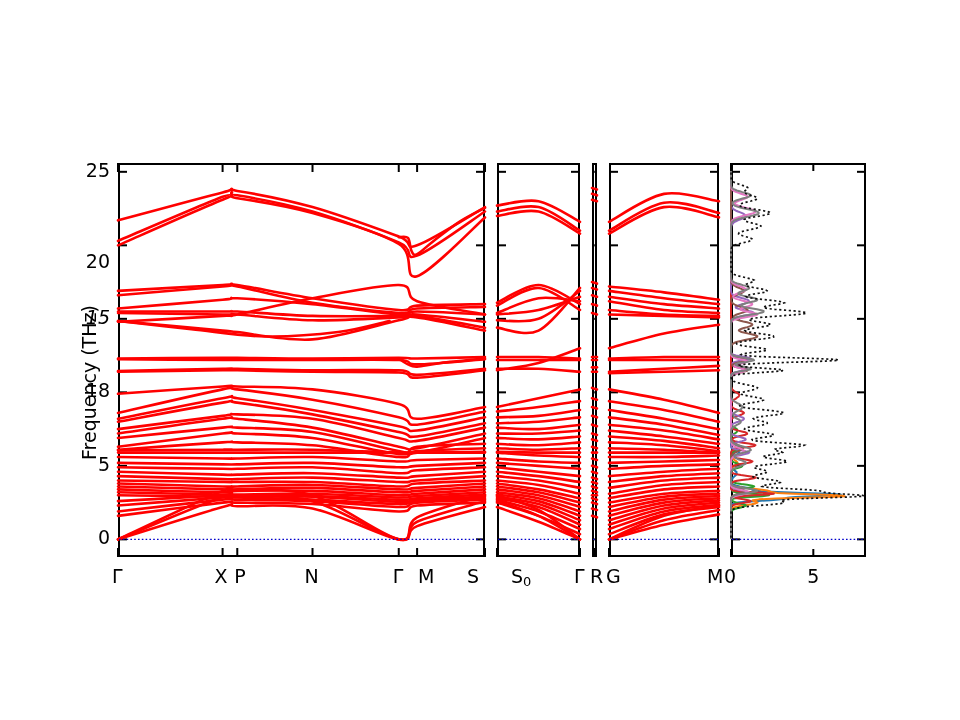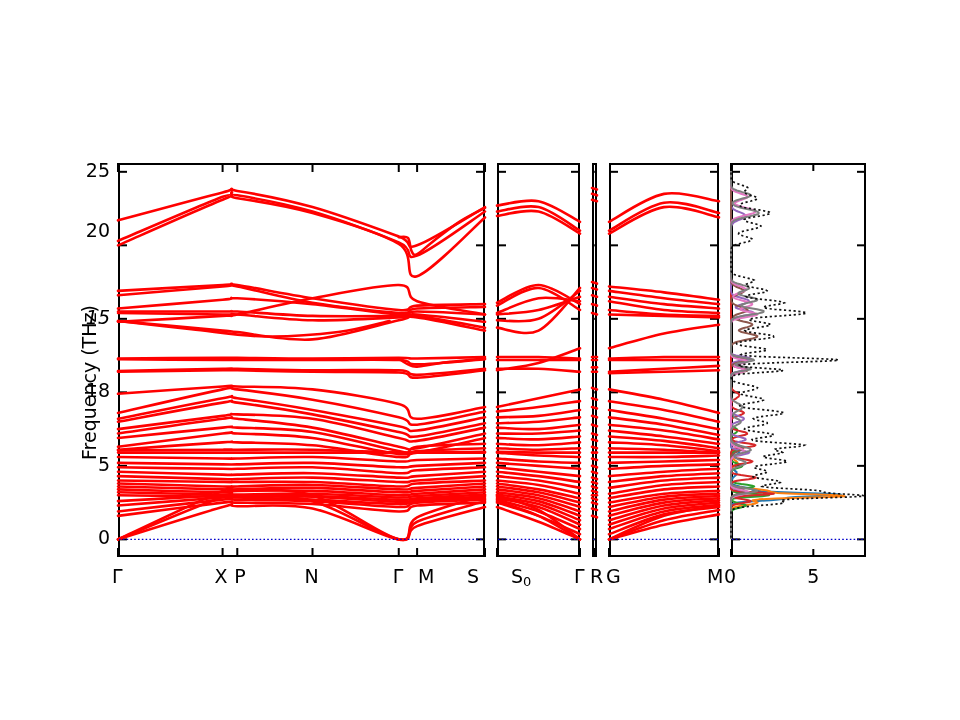--- a/index.html
+++ b/index.html
@@ -25,21 +25,21 @@
 
 <div id="figure">
 
   <div class="ylabel" style="left:78px; top:460px; font-size:19px;">Frequency (THz)</div>
 
   <div id="yticks">
       <div class="ytick-label" style="left: 78px; width: 32px; top: 526.358px;">0</div>
       <div class="ytick-label" style="left: 78px; width: 32px; top: 452.851px;">5</div>
       <div class="ytick-label" style="left: 78px; width: 32px; top: 379.343px;">18</div>
       <div class="ytick-label" style="left: 78px; width: 32px; top: 305.836px; font-style: italic;">15</div>
-      <div class="ytick-label" style="left: 78px; width: 32px; top: 219px;">20</div>
+      <div class="ytick-label" style="left: 78px; width: 32px; top: 250px;">20</div>
       <div class="ytick-label" style="left: 78px; width: 32px; top: 158.821px;">25</div>
     </div>
 
   <div class="axis-box" id="ax1" style="left:118px; top:163px; width:367px; height:394px;"></div>
   <div class="axis-box" id="ax2" style="left:497px; top:163px; width:83px; height:394px;"></div>
   <div class="axis-box" id="ax3" style="left:592px; top:163px; width:5px; height:394px;"></div>
   <div class="axis-box" id="ax4" style="left:609px; top:163px; width:110px; height:394px;"></div>
   <div class="axis-box" id="axdos" style="left:731px; top:163px; width:135px; height:394px;"></div>
 
   <svg id="plot" width="960" height="720" style="left:0;top:0;">

